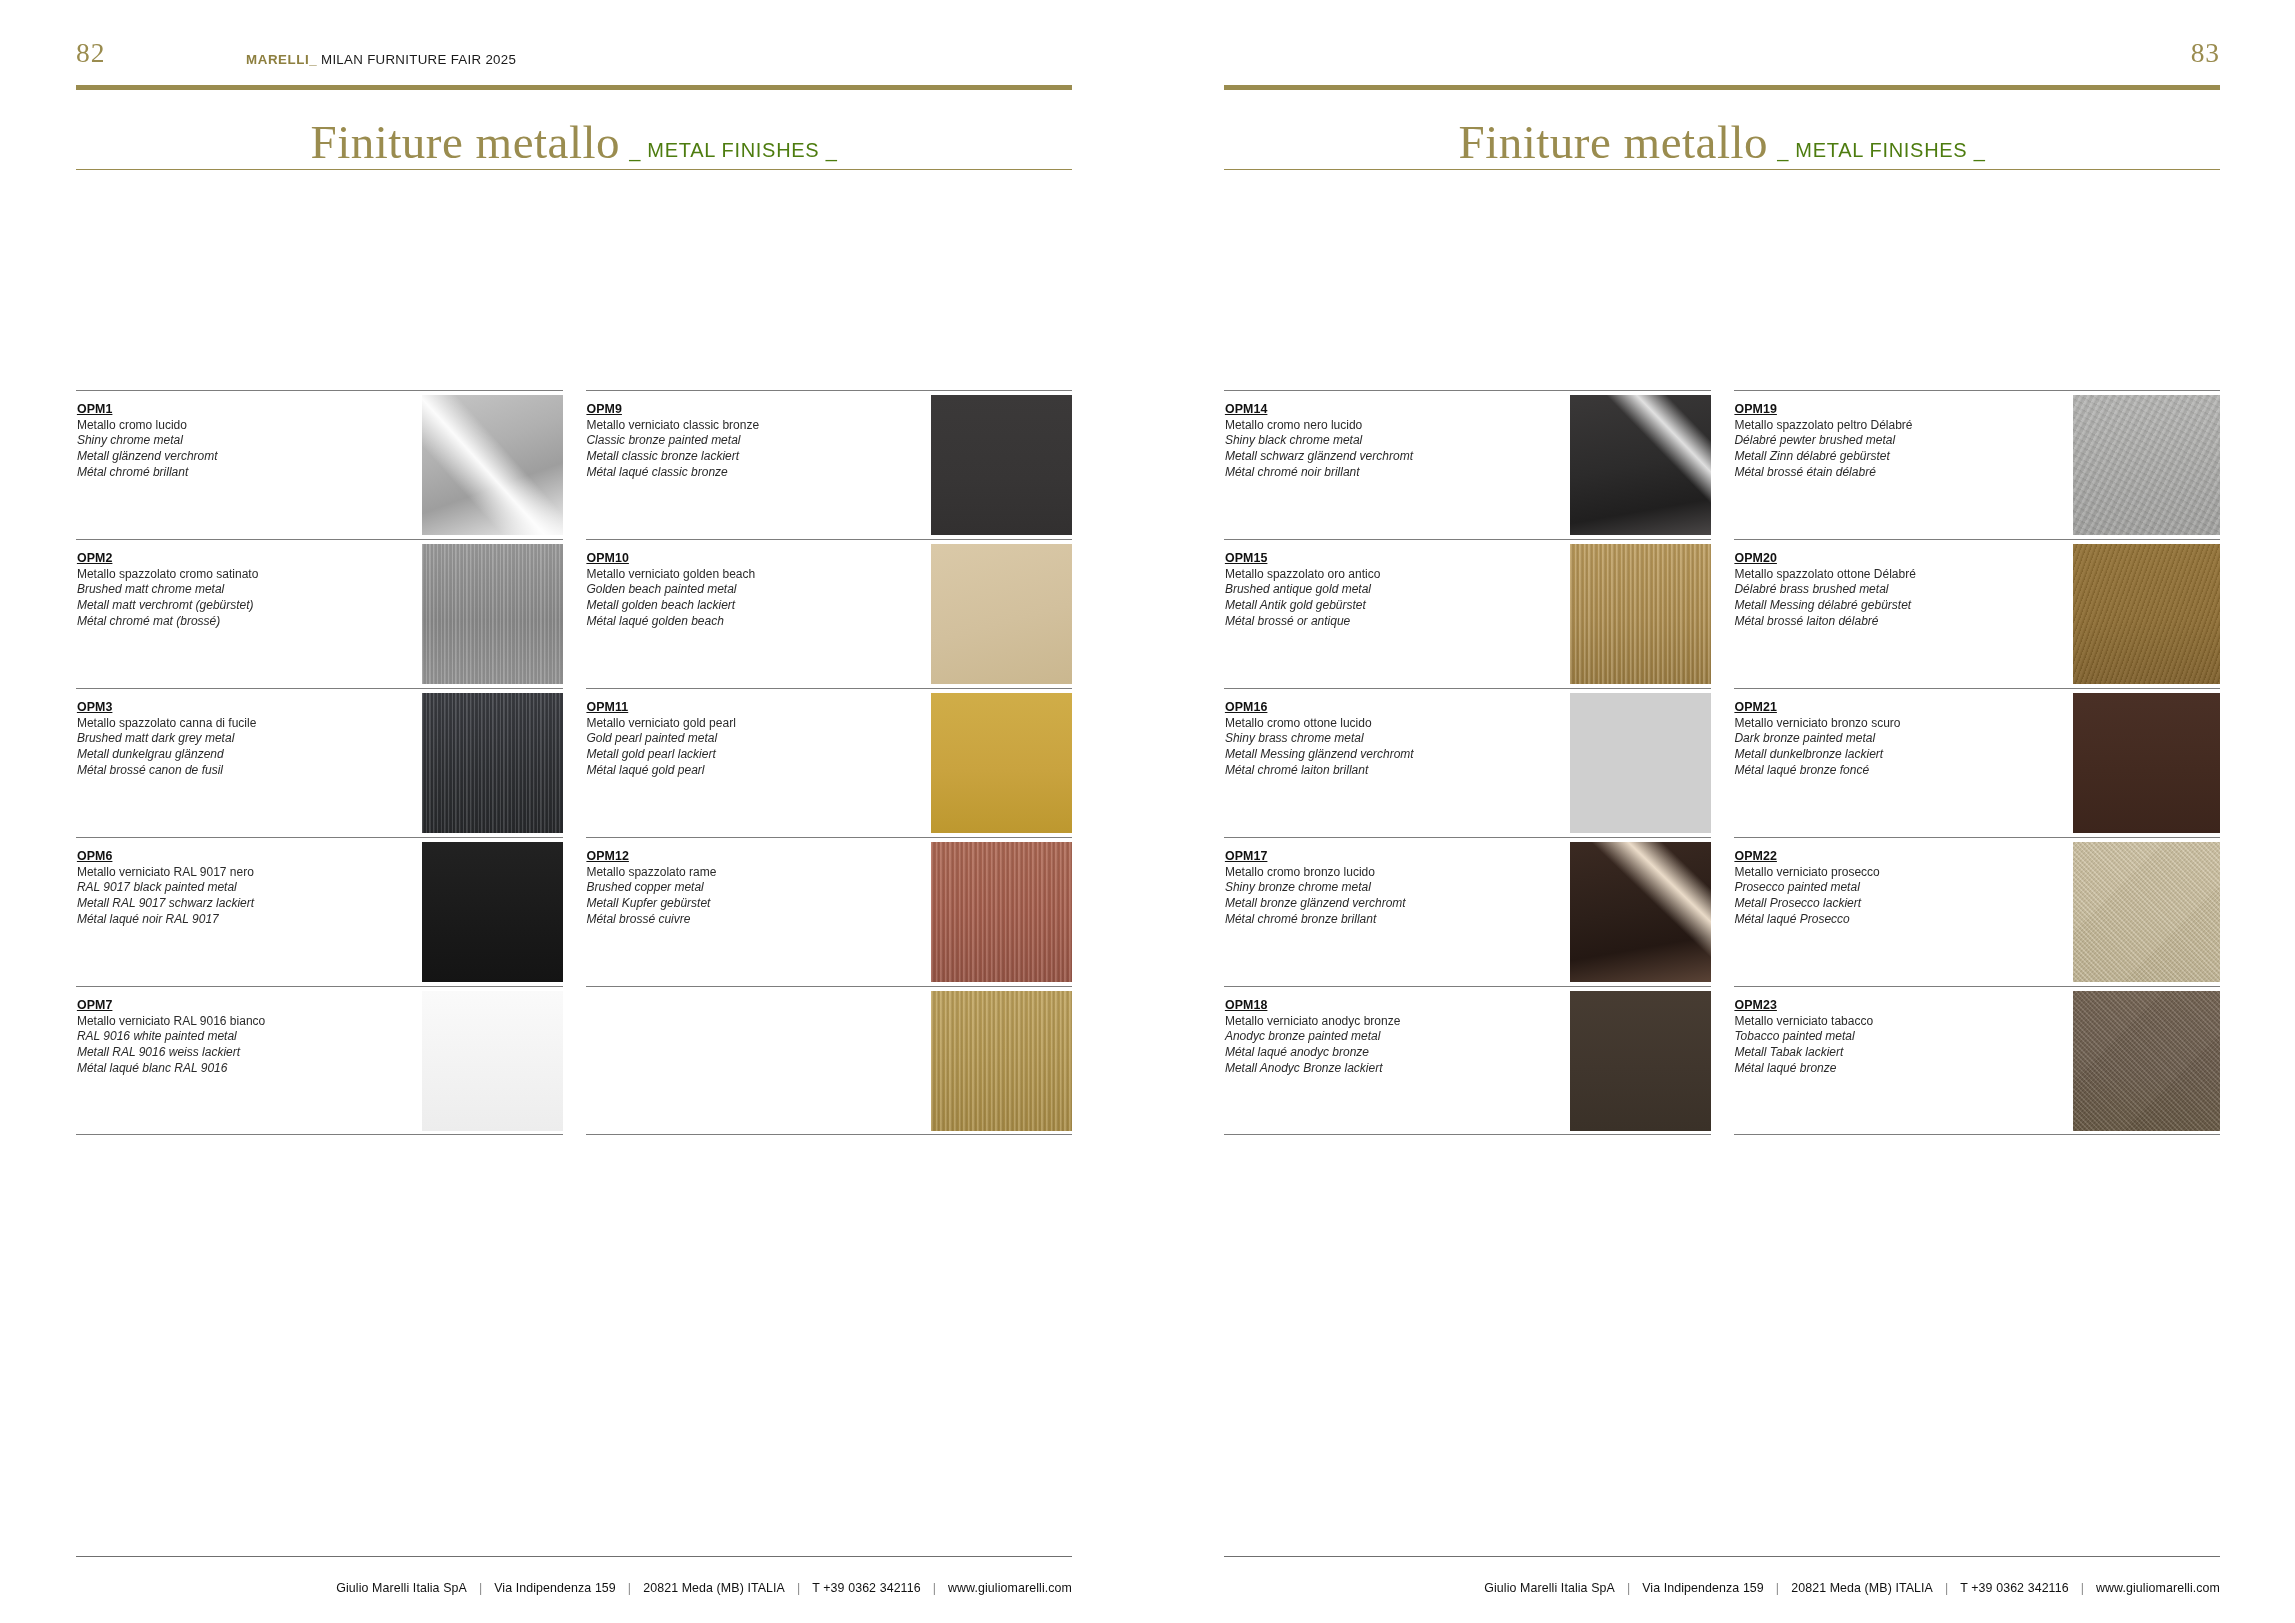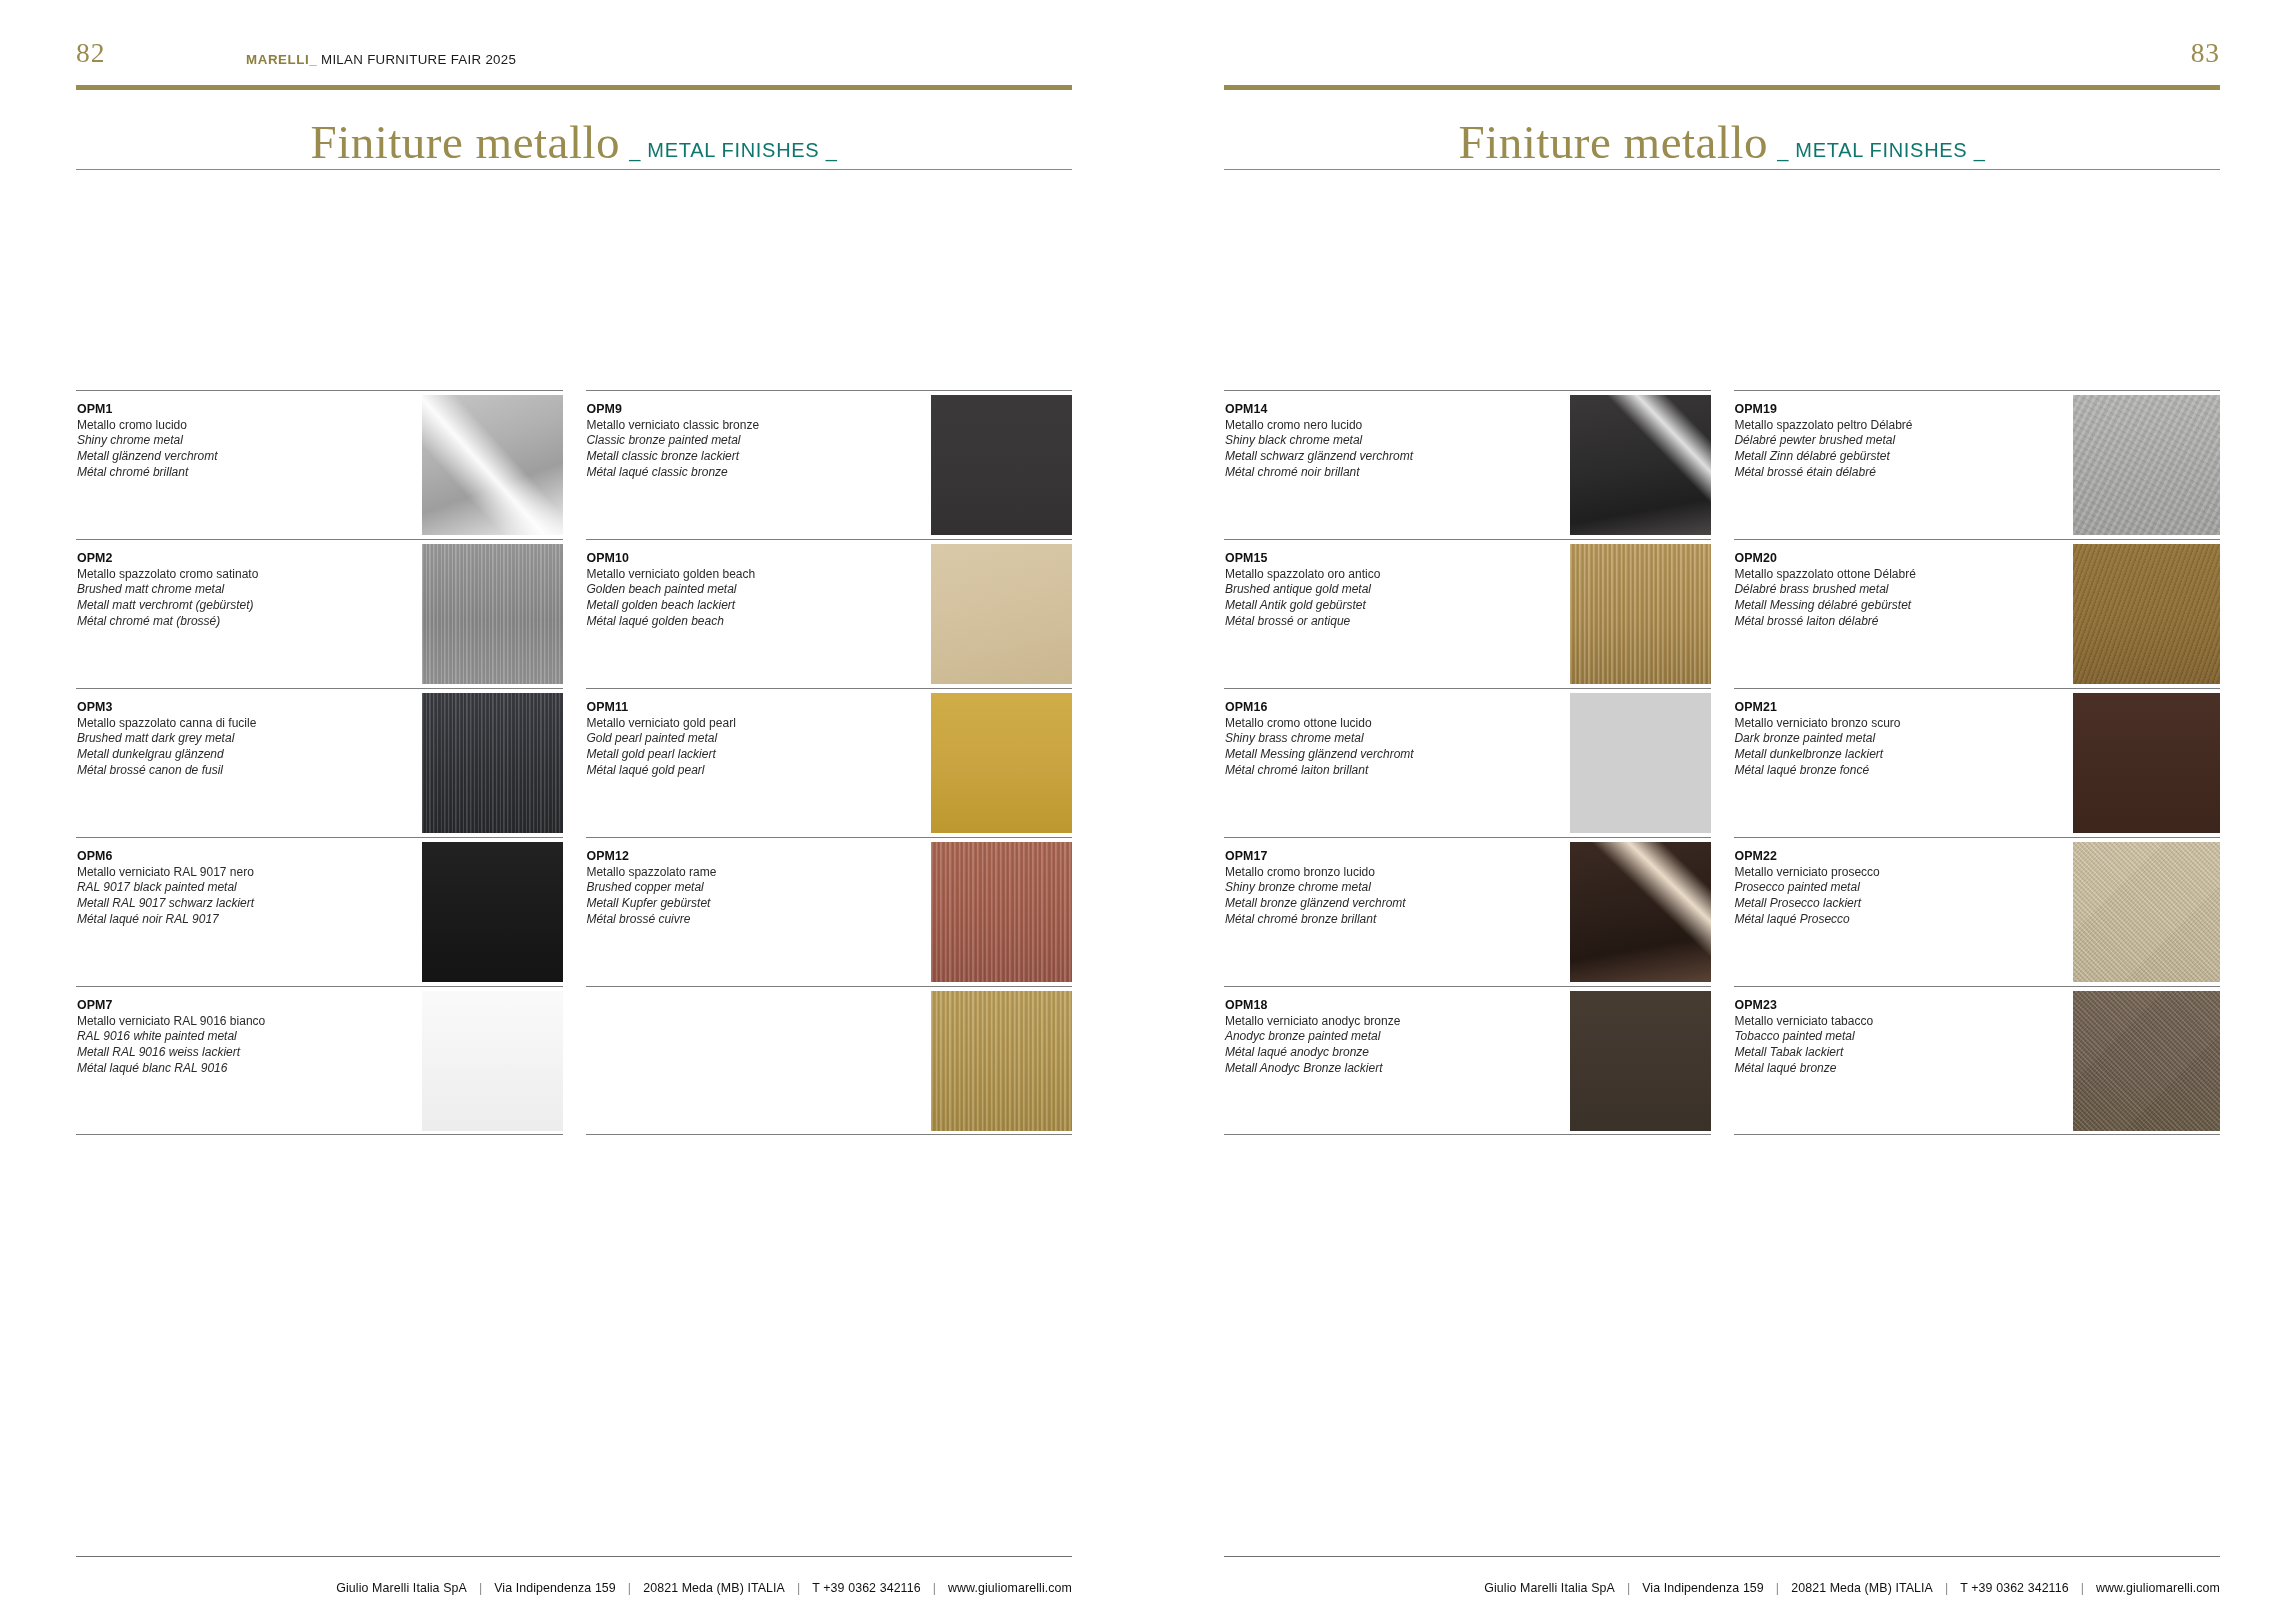--- a/index.html
+++ b/index.html
@@ -35,36 +35,36 @@
   
   .titlewrap{
     position:absolute;left:76px;right:76px;top:92px;height:68px;
     display:flex;align-items:flex-end;justify-content:center;
   }
   .title-it{
     font-family:"Liberation Serif", serif;
     font-size:47px;color:#9a8c4f;line-height:1;letter-spacing:0.5px;
   }
   .title-en{
-    font-size:20px;color:#0f766e;letter-spacing:0.7px;margin-left:9.2px;
+    font-size:20px;color:#4d7c0f;letter-spacing:0.7px;margin-left:9.2px;
     position:relative;top:-3.7px;white-space:nowrap;
   }
   .rule-thin{
     position:absolute;left:76px;right:76px;top:163px;height:1.4px;background:#9a8c4f;
   }
 
   
   .cols{position:absolute;left:76px;right:76px;top:384px;display:flex;gap:23px;}
   .col{flex:1 1 0;min-width:0;}
 
   .item{position:relative;height:149px;box-sizing:border-box;}
   .item .topline{position:absolute;left:0;right:0;top:0;height:1.2px;background:#7d7d7d;}
   .item.first .topline{height:1.2px;background:#7d7d7d;}
   .item .txt{position:absolute;left:0.9px;top:11px;width:58%;}
-  .code{font-size:12.4px;font-weight:bold;letter-spacing:0.1px;color:#111;line-height:1.33;}
+  .code{font-size:12.4px;font-weight:bold;letter-spacing:0.1px;color:#111;line-height:1.33;text-decoration:underline;}
   .ln{font-size:12px;color:#2a2a2a;line-height:1.33;white-space:nowrap;}
   .ln.it{font-style:normal;}
   .ln.fx{font-style:italic;}
   .swatch{
     position:absolute;right:0;top:4.6px;width:141px;height:140px;
     background:#cfcfcf;
   }
   .col.wide .swatch{width:147px;}
 
   

